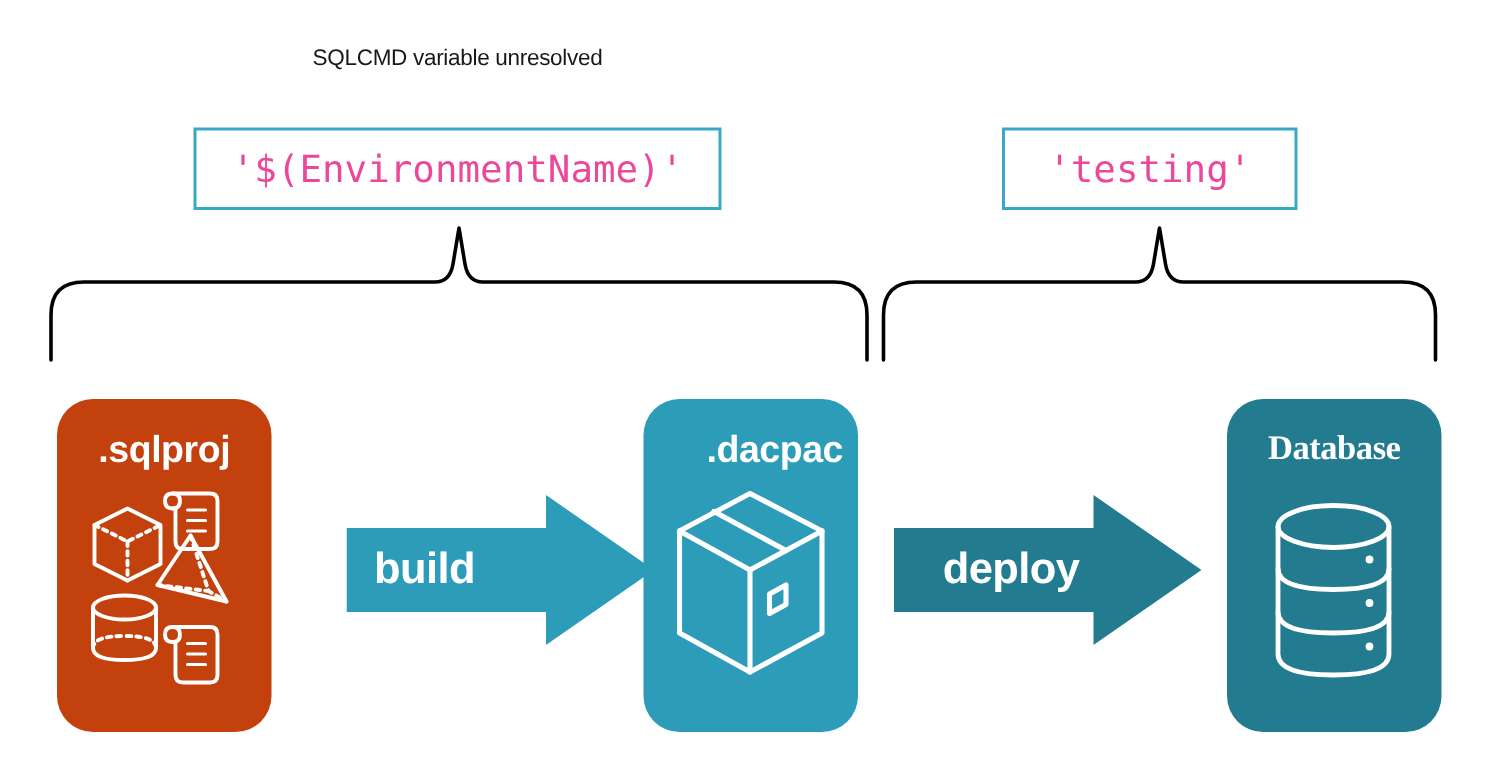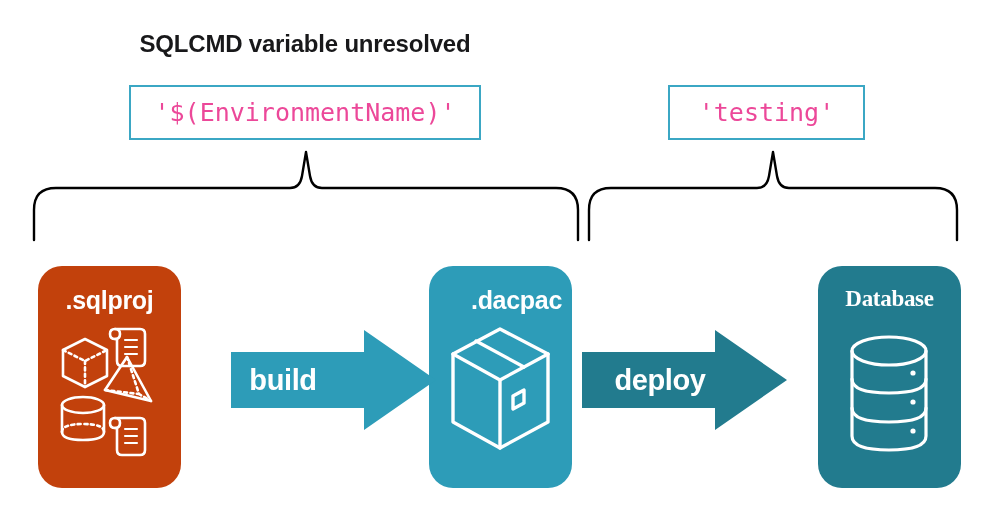--- a/index.html
+++ b/index.html
@@ -13,22 +13,22 @@
     height: 522px;
     background: #ffffff;
     overflow: hidden;
     font-family: "Liberation Sans", sans-serif;
   }
 
   
   .heading {
     position: absolute;
     font-family: "Liberation Sans", sans-serif;
-    font-weight: bold;
-    font-size: 24px;
+    font-weight: normal;
+    font-size: 15px;
     color: #18181a;
     letter-spacing: -0.2px;
     white-space: nowrap;
     text-align: center;
   }
   #heading-left  { left: 0;   top: 30px; width: 610px; }
   #heading-right { left: 610px; top: 30px; width: 320px; }
 
   
   .value-box {
@@ -88,21 +88,21 @@
     width: 100%;
     height: 100%;
     pointer-events: none;
   }
 
   
   .arrow-wrap {
     position: absolute;
   }
   #arrow-build  { left: 205px; top: 330px; width: 205px; height: 100px; padding-left: 26px; }
-  #arrow-deploy { left: 582px; top: 330px; width: 205px; height: 100px; }
+  #arrow-deploy { left: 596px; top: 330px; width: 205px; height: 100px; }
   .arrow-label {
     position: absolute;
     left: 8px;
     top: 50%;
     transform: translateY(-50%);
     width: 140px;
     text-align: center;
     color: #ffffff;
     font-family: "Liberation Sans", sans-serif;
     font-weight: bold;

